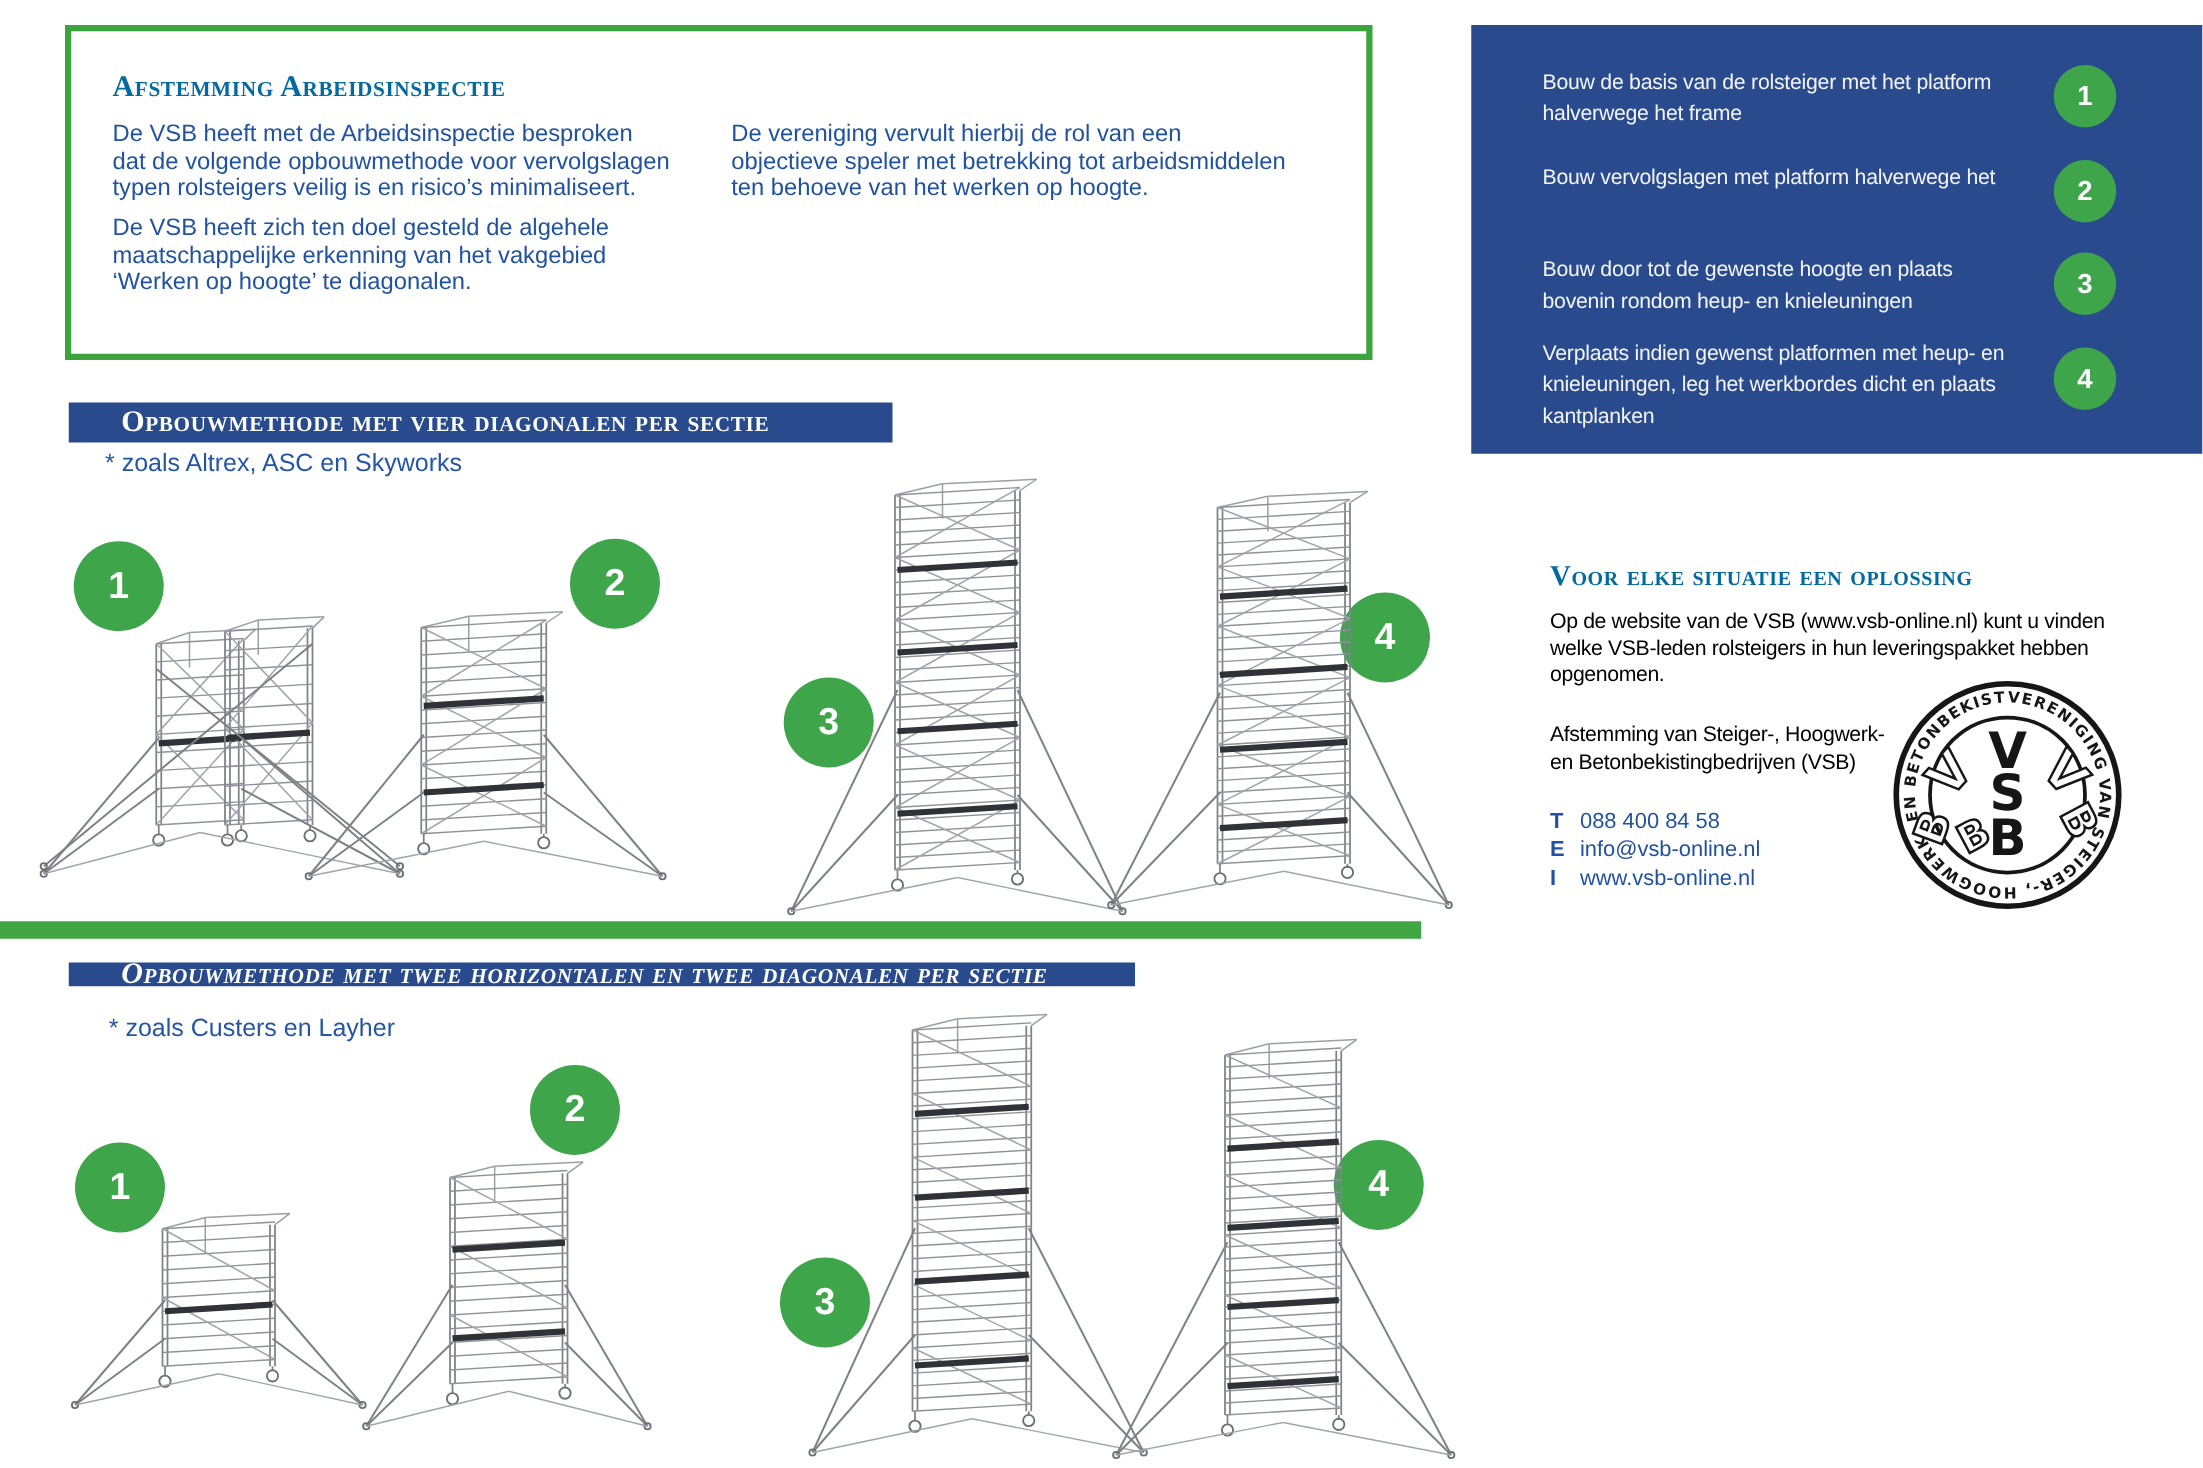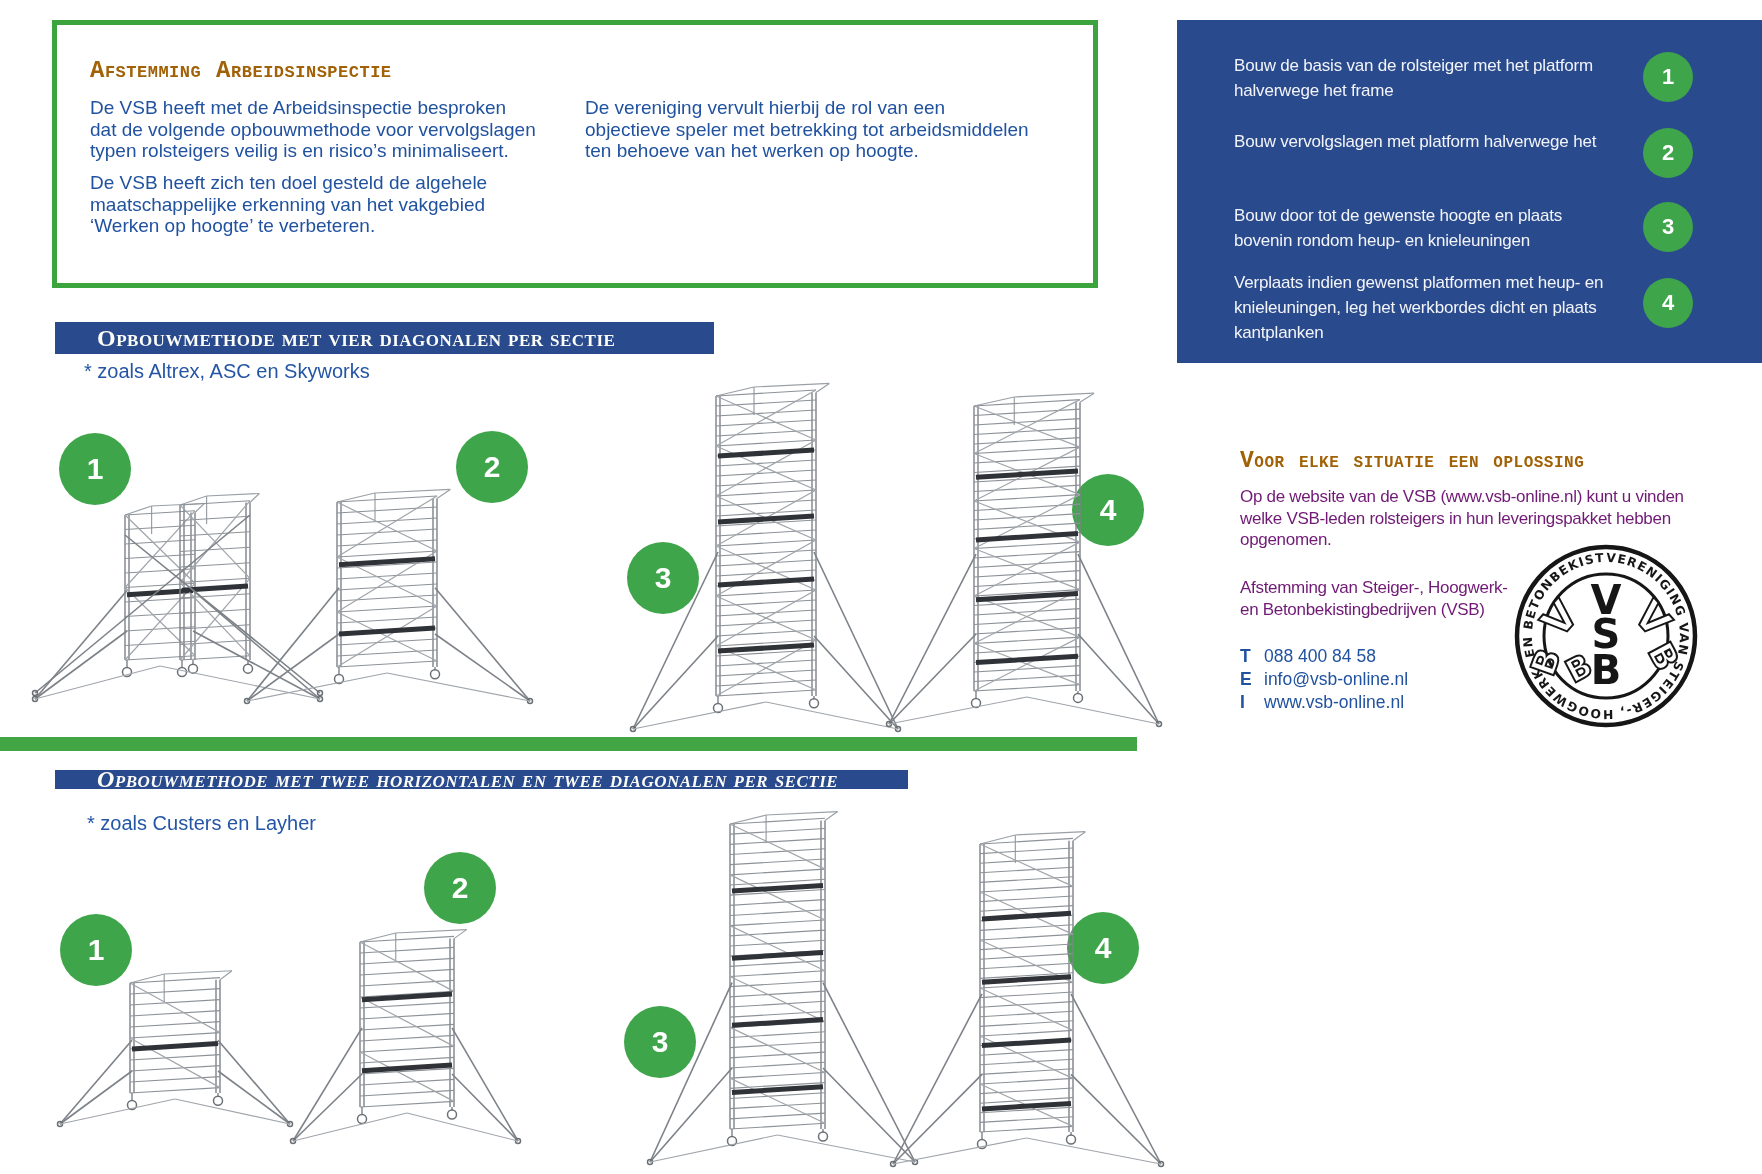--- a/index.html
+++ b/index.html
@@ -1,42 +1,42 @@
 <!DOCTYPE html>
 <html><head>
 <meta charset="utf-8">
 <style>
   html,body{margin:0;padding:0;background:#fff;}
   .page{position:relative;width:1762px;height:1174px;background:#ffffff;overflow:hidden;
         font-family:"Liberation Sans",sans-serif;}
   .abs{position:absolute;}
   
   .green-box{position:absolute;border:5px solid #3CA43C;background:#fff;}
-  .sc-head{font-family:Liberation Mono, monospace;font-variant:small-caps;font-weight:600;
-           color:#a16207;font-size:24px;letter-spacing:.5px;margin:0;}
+  .sc-head{font-family:Liberation Serif, serif;font-variant:small-caps;font-weight:600;
+           color:#0369a1;font-size:24px;letter-spacing:.5px;margin:0;}
   .bodytext{color:#2152A0;font-size:19px;line-height:21.5px;margin:0;}
   .bodytext span{display:block;}
   
   .blue-panel{position:absolute;background:#2A4A8E;}
   .step-text{position:absolute;color:#F2F4F8;font-size:17px;line-height:25px;letter-spacing:-.2px;}
   .step-text span{display:block;}
   .num-circle{position:absolute;border-radius:50%;background:#3EA54A;color:#fff;
               display:flex;align-items:center;justify-content:center;
               font-weight:bold;}
   .num-circle.small{width:50px;height:50px;font-size:22px;}
   .num-circle.big{width:72px;height:72px;font-size:30px;}
   
   .banner{position:absolute;background:#2A4A8E;color:#FDFDF8;
           font-family:"Liberation Serif",serif;font-variant:small-caps;font-weight:600;
           font-size:24px;letter-spacing:.5px;display:flex;align-items:center;padding-left:42px;
           box-sizing:border-box;}
   .note{position:absolute;color:#2456A5;font-size:20px;}
   .green-bar{position:absolute;background:#41A544;}
   
-  .rc-text{color:#701a75;font-size:17px;line-height:21.5px;letter-spacing:-.3px;margin:0;}
+  .rc-text{color:#000000;font-size:17px;line-height:21.5px;letter-spacing:-.3px;margin:0;}
   .rc-text span{display:block;}
   .contact-row{position:absolute;color:#2152A0;font-size:17.5px;}
   .contact-row b{display:inline-block;width:24px;font-weight:bold;}
   figure{margin:0;position:absolute;}
   svg{display:block;overflow:visible;}
 </style>
 </head>
 <body>
 
 <div class="page">
@@ -44,21 +44,21 @@
   <section class="green-box" style="left:52px;top:20px;width:1036px;height:258px;">
     <h1 class="sc-head abs" style="left:33px;top:32px;">Afstemming Arbeidsinspectie</h1>
     <p class="bodytext abs" style="left:33px;top:72px;">
       <span>De VSB heeft met de Arbeidsinspectie besproken</span>
       <span>dat de volgende opbouwmethode voor vervolgslagen</span>
       <span>typen rolsteigers veilig is en risico’s minimaliseert.</span>
     </p>
     <p class="bodytext abs" style="left:33px;top:147px;">
       <span>De VSB heeft zich ten doel gesteld de algehele</span>
       <span>maatschappelijke erkenning van het vakgebied</span>
-      <span>‘Werken op hoogte’ te verbeteren.</span>
+      <span>‘Werken op hoogte’ te diagonalen.</span>
     </p>
     <p class="bodytext abs" style="left:528px;top:72px;">
       <span>De vereniging vervult hierbij de rol van een</span>
       <span>objectieve speler met betrekking tot arbeidsmiddelen</span>
       <span>ten behoeve van het werken op hoogte.</span>
     </p>
   </section>
 
   <aside class="blue-panel" style="left:1177px;top:20px;width:575px;height:343px;padding-left:28px;">
     <div class="step-text" style="left:57px;top:33px;">

